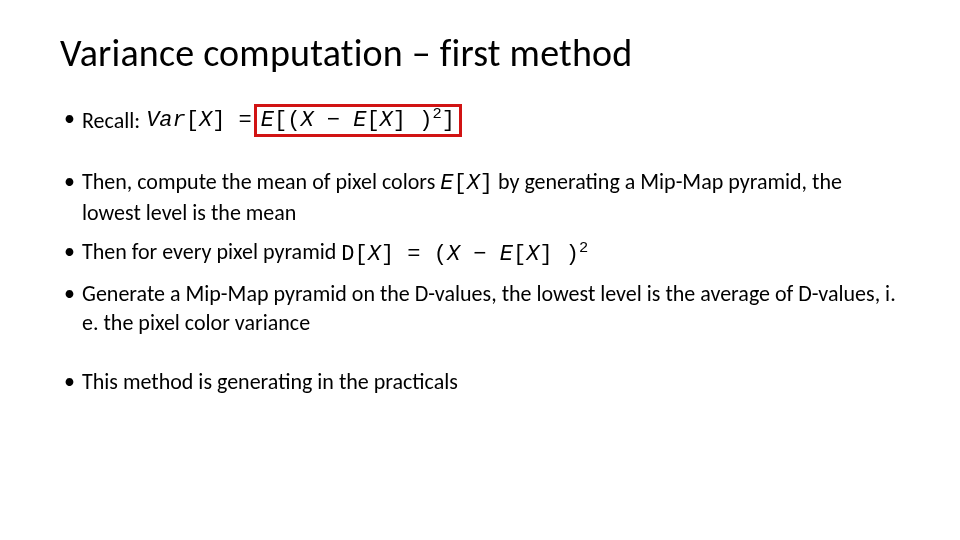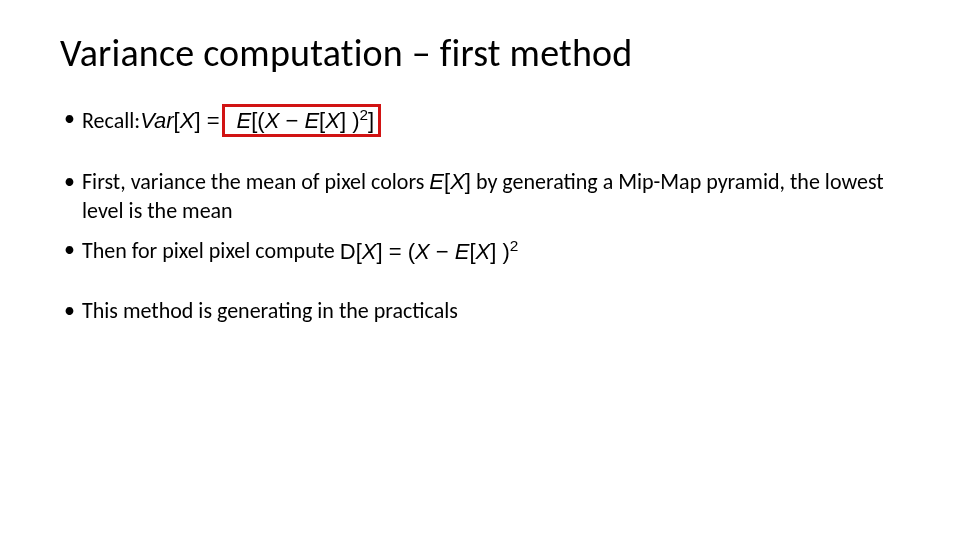--- a/index.html
+++ b/index.html
@@ -41,40 +41,40 @@
     content: "•";
     position: absolute;
     left: 4px;
     top: 0;
     font-size: 22px;
   }
   .spacer {
     height: 20px;
   }
   .eq {
-    font-family: Liberation Sans, sans-serif;
+    font-family: Liberation Mono, monospace;
     font-style: italic;
   }
   .eq .up { font-style: normal; } 
   .eq .func { font-style: italic; }
   sup { font-size: 0.7em; vertical-align: super; font-style: normal; }
   .inline { white-space: nowrap; }
   .boxed {
     display: inline-block;
     border: 3px solid #d11313;
-    padding: 0 4px 2px 12px;
+    padding: 0 4px 2px 4px;
     margin: 0 2px;
     line-height: 1.0;
   }
   .row-recall {
     display: flex;
     align-items: center;
     flex-wrap: nowrap;
   }
-  .row-recall .label { }
+  .row-recall .label { margin-right: 6px; }
 </style>
 </head>
 <body>
 
 <div class="slide">
   <h1 class="title">Variance computation – first method</h1>
 
   <ul class="bullets">
 
     <li>
@@ -89,27 +89,30 @@
       </span>
     </li>
 
   </ul>
 
   <div class="spacer"></div>
 
   <ul class="bullets">
 
     <li>
-      <span>First, variance the mean of pixel colors </span><span class="eq inline">E<span class="up">[</span>X<span class="up">]</span></span><span> by generating a Mip-Map pyramid, the lowest level is the mean</span>
+      <span>Then, compute the mean of pixel colors </span><span class="eq inline">E<span class="up">[</span>X<span class="up">]</span></span><span> by generating a Mip-Map pyramid, the lowest level is the mean</span>
     </li>
 
     <li>
-      <span>Then for pixel pixel compute </span><span class="eq inline"><span class="up">D[</span>X<span class="up">] = (</span>X <span class="up">−</span> E<span class="up">[</span>X<span class="up">] )</span><sup>2</sup></span>
+      <span>Then for every pixel pyramid </span><span class="eq inline"><span class="up">D[</span>X<span class="up">] = (</span>X <span class="up">−</span> E<span class="up">[</span>X<span class="up">] )</span><sup>2</sup></span>
     </li>
 
+    <li>
+      <span>Generate a Mip-Map pyramid on the D-values, the lowest level is the average of D-values, i. e. the pixel color variance</span>
+    </li>
 
   </ul>
 
   <div class="spacer"></div>
 
   <ul class="bullets">
     <li>
       <span>This method is generating in the practicals</span>
     </li>
   </ul>

